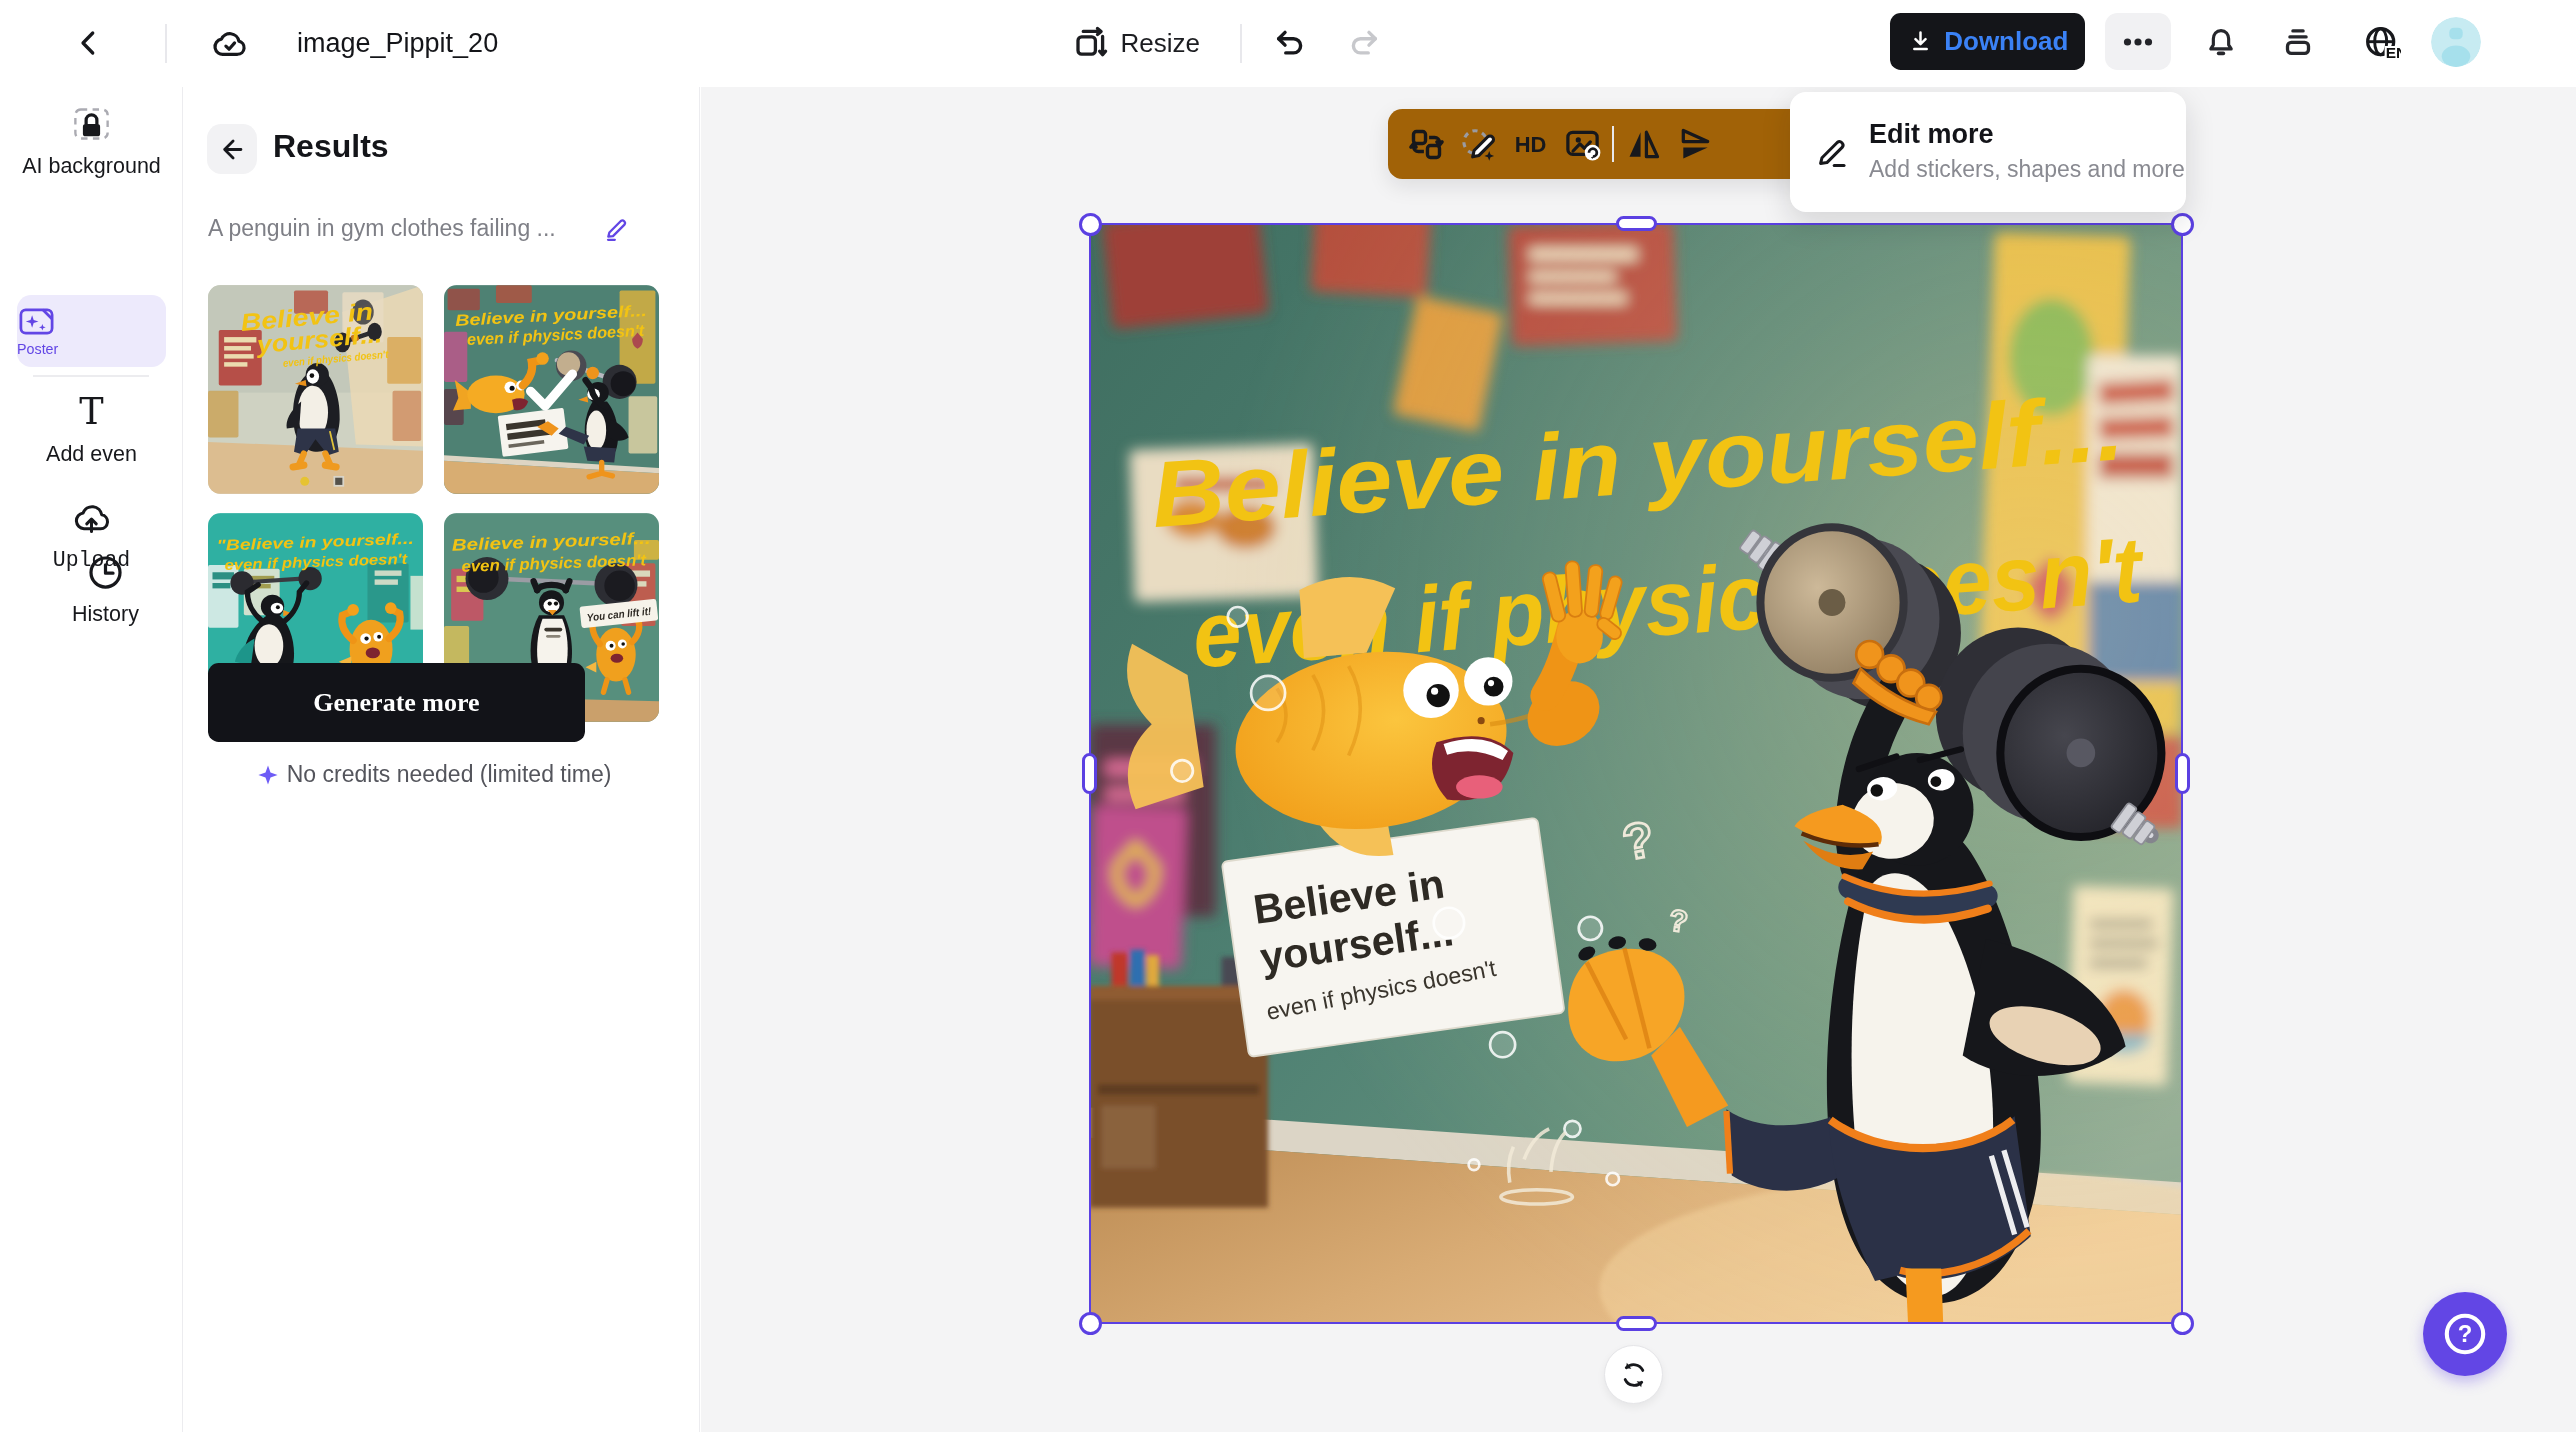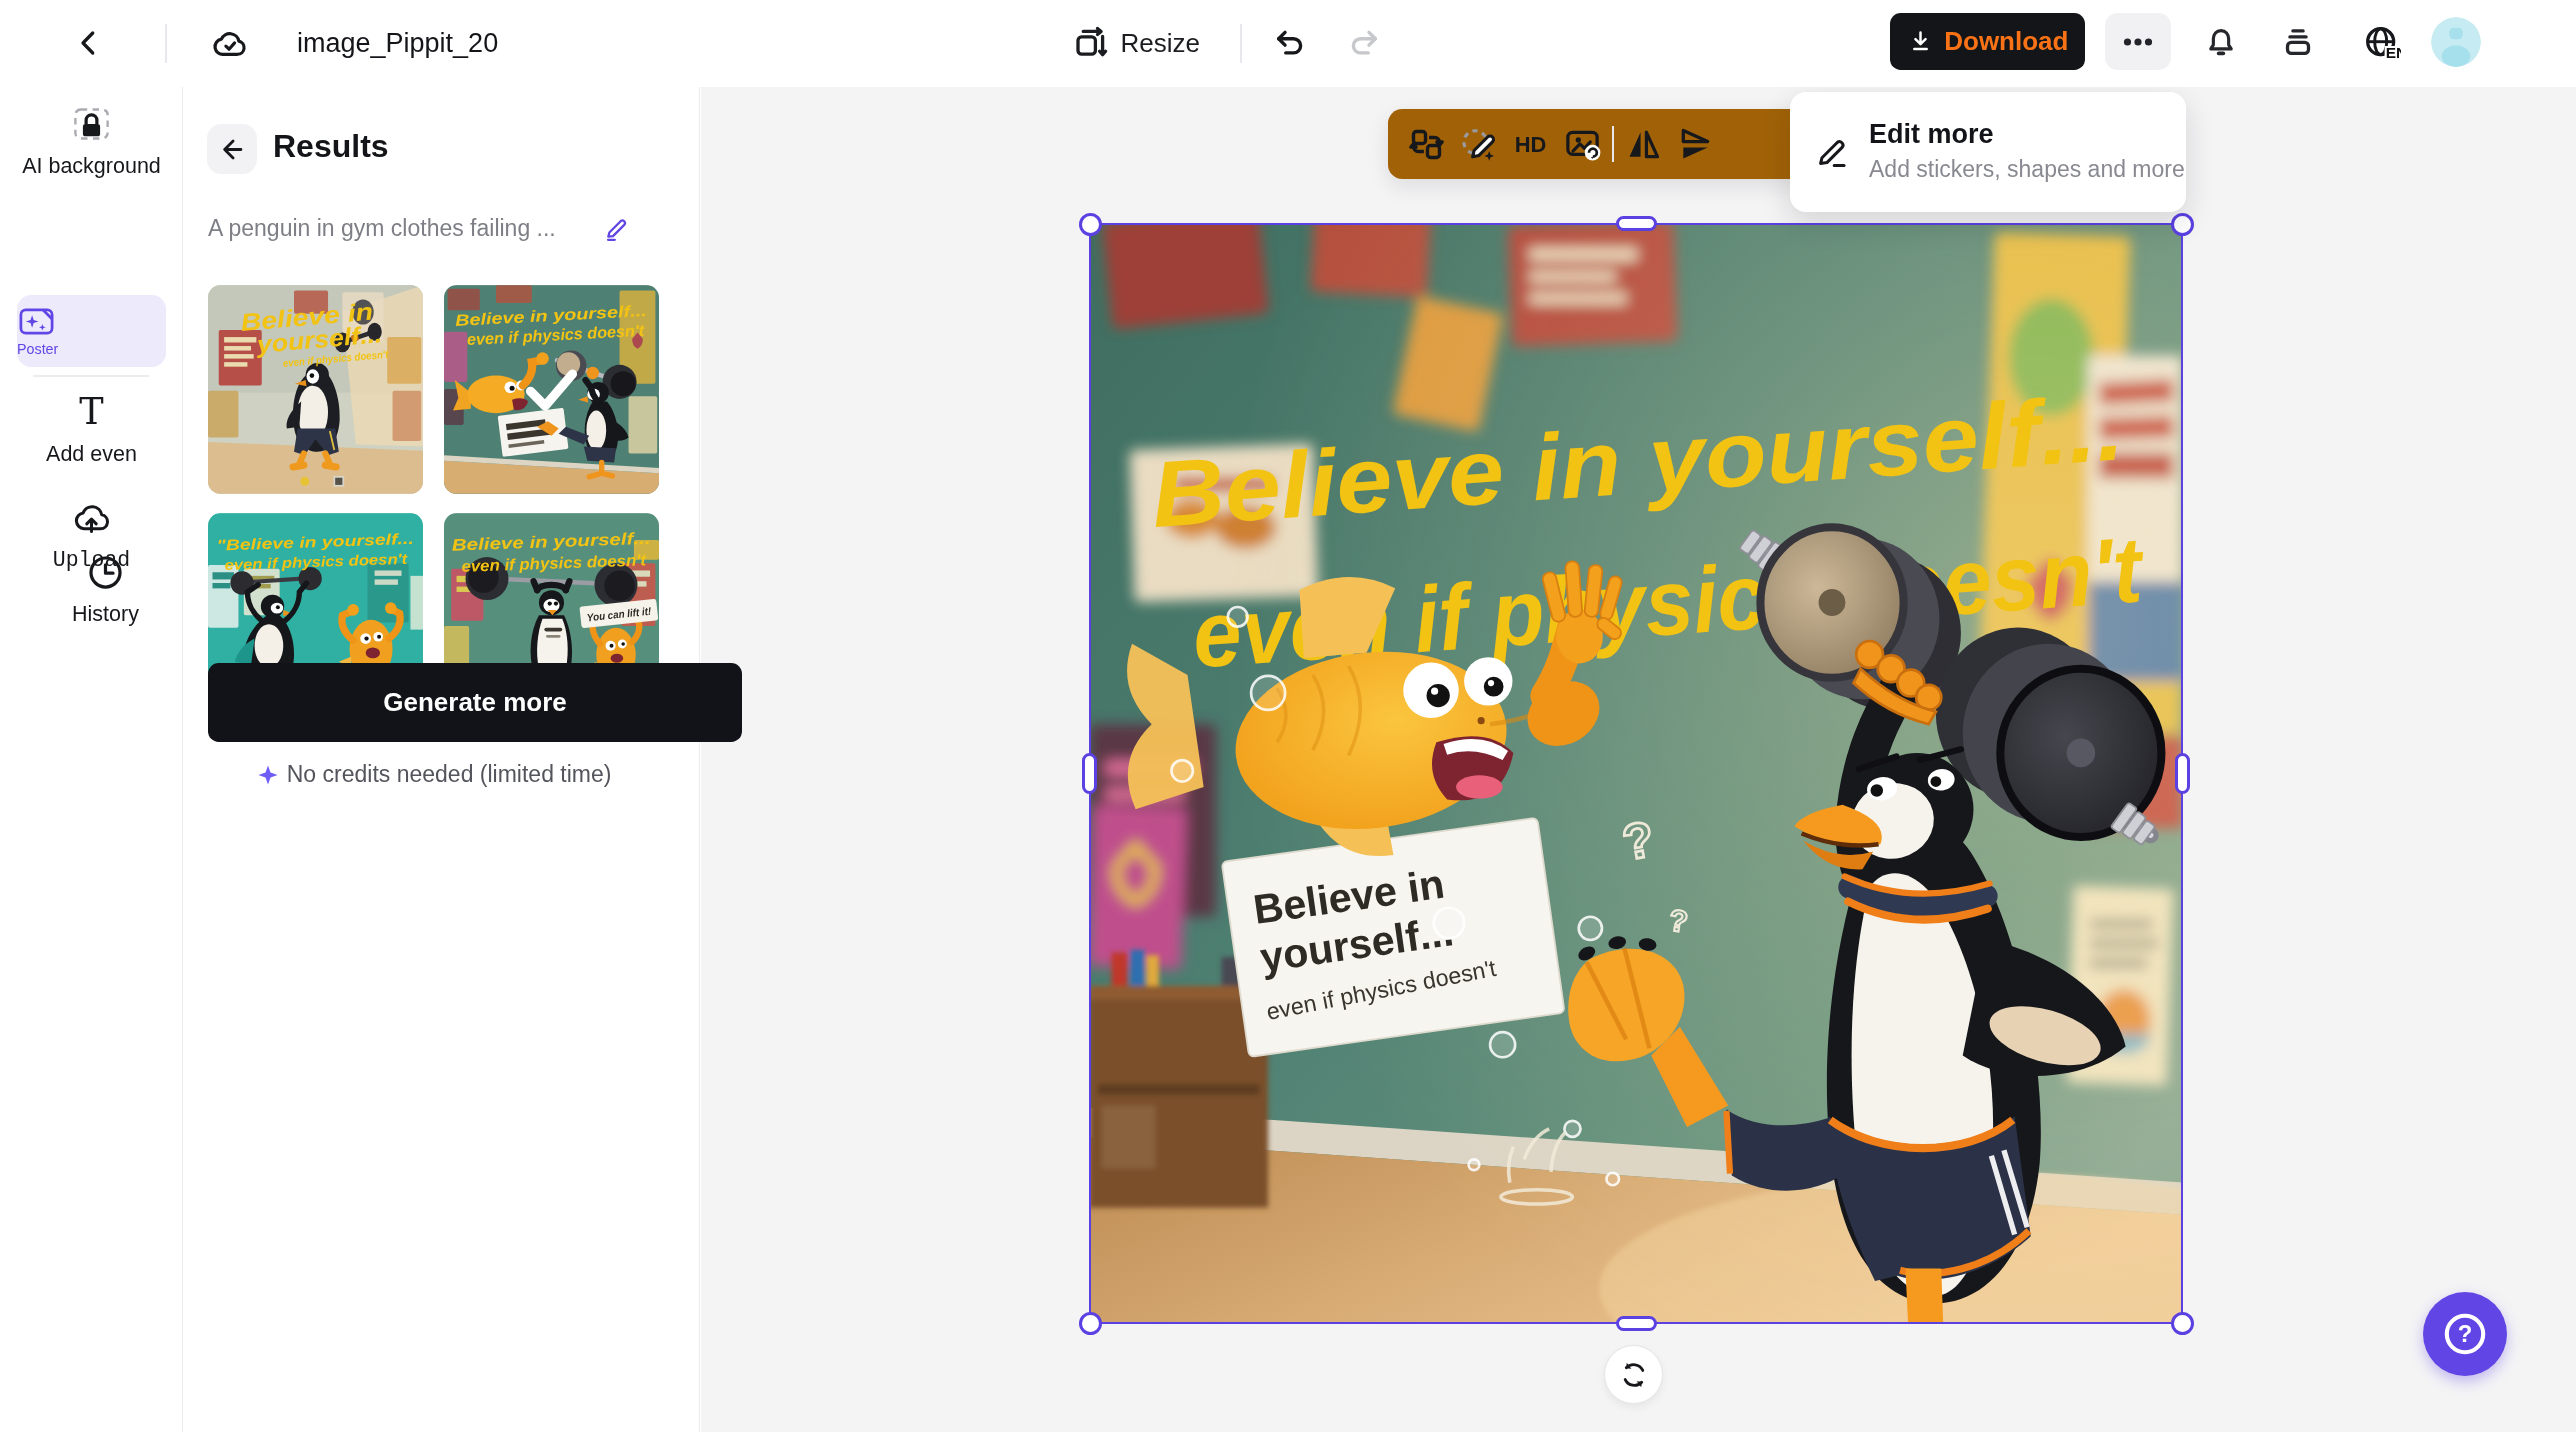--- a/index.html
+++ b/index.html
@@ -10,21 +10,21 @@
   
   .topbar { position:absolute; left:0; top:0; width:2576px; height:87px; background:#fff; z-index:40;padding-left:35px; }
   .iconbtn { position:absolute; display:flex; align-items:center; justify-content:center;
     border-radius:10.7px; cursor:pointer; }
   .vdiv { position:absolute; width:1.8px; background:#e8e8ec; }
   .doc-title { position:absolute; left:297px; top:0; height:87px; display:flex; align-items:center;
     font-size:27px; color:#141519; font-weight:500; }
   .resize-group { position:absolute; left:1072px; top:0; height:87px; display:flex; align-items:center; gap:12.5px; cursor:pointer; }
   .resize-group span { font-size:26px; color:#1c1d21; font-weight:500; }
   .download-btn { position:absolute; left:1890px; top:13.4px; width:195px; height:57px; border-radius:10.7px;
-    background:#141519; color:#f97316; display:flex; align-items:center; justify-content:center; gap:10.7px;
+    background:#141519; color:#3b82f6; display:flex; align-items:center; justify-content:center; gap:10.7px;
     font-size:26px; font-weight:600; cursor:pointer; }
   .more-btn { position:absolute; left:2105px; top:13.4px; width:66px; height:57px; border-radius:12.5px;
     background:#f1f1f3; display:flex; align-items:center; justify-content:center; cursor:pointer; }
   .avatar { position:absolute; left:2431px; top:17px; width:50px; height:50px; border-radius:50%; overflow:hidden; cursor:pointer; }
 
   
   .rail { position:absolute; left:0; top:87px; width:183px; height:1345px; background:#fff;
     border-right:1.8px solid #ececef; z-index:30; }
   .rail-item { position:absolute; left:0; width:183px; text-align:center; cursor:pointer; }
   .rail-item .ric { display:flex; justify-content:center; }
@@ -40,23 +40,23 @@
   .panel-back { position:absolute; left:24px; top:37px; width:50px; height:50px; border-radius:14.3px;
     background:#f2f2f4; display:flex; align-items:center; justify-content:center; cursor:pointer; }
   .panel-title { position:absolute; left:90px; top:41px; font-size:32px; font-weight:700; color:#141519; }
   .prompt-row { position:absolute; left:25px; top:127px; width:467px; display:flex; align-items:center; }
   .prompt-text { font-size:23px; color:#7e7f86; white-space:nowrap; overflow:hidden; width:383px; }
   .prompt-edit { margin-left:10.7px; cursor:pointer; display:flex; }
   .thumb { position:absolute; width:215px; height:209px; border-radius:12.5px; overflow:hidden; cursor:pointer; }
   .thumb svg.art { position:absolute; left:0; top:0; }
   .thumb .check { position:absolute; left:0; top:0; width:215px; height:209px; display:flex;
     align-items:center; justify-content:center; }
-  .gen-btn { position:absolute; left:25px; top:576px; width:534px; height:79px; border-radius:10.7px;
+  .gen-btn { position:absolute; left:25px; top:576px; width:377px; height:79px; border-radius:10.7px;
     background:#121318; color:#fff; font-size:26px; font-weight:600; display:flex; align-items:center;
-    justify-content:center; cursor:pointer; }
+    justify-content:center; cursor:pointer;font-family:Liberation Serif, serif; }
   .credits { position:absolute; left:0; top:674px; width:501px; display:flex; align-items:center;
     justify-content:center; gap:7.2px; font-size:23px; color:#54555c; }
 
   
   .canvas-area { position:absolute; left:701px; top:87px; width:1875px; height:1345px; background:#f4f4f5; z-index:10; }
   .float-toolbar { position:absolute; left:687px; top:22.4px; width:421px; height:70px; background:#a16207;
     border-radius:14.3px; box-shadow:0 7.2px 21.5px rgba(20,21,26,.10); display:flex; align-items:center;
     padding:0 12.5px; gap:0; z-index:50; }
   .tbtn { width:52px; height:52px; border-radius:9px; display:flex; align-items:center; justify-content:center; cursor:pointer; }
   .tb-div { width:1.8px; height:36px; background:#e8e8ec; margin:0 3.6px; }

